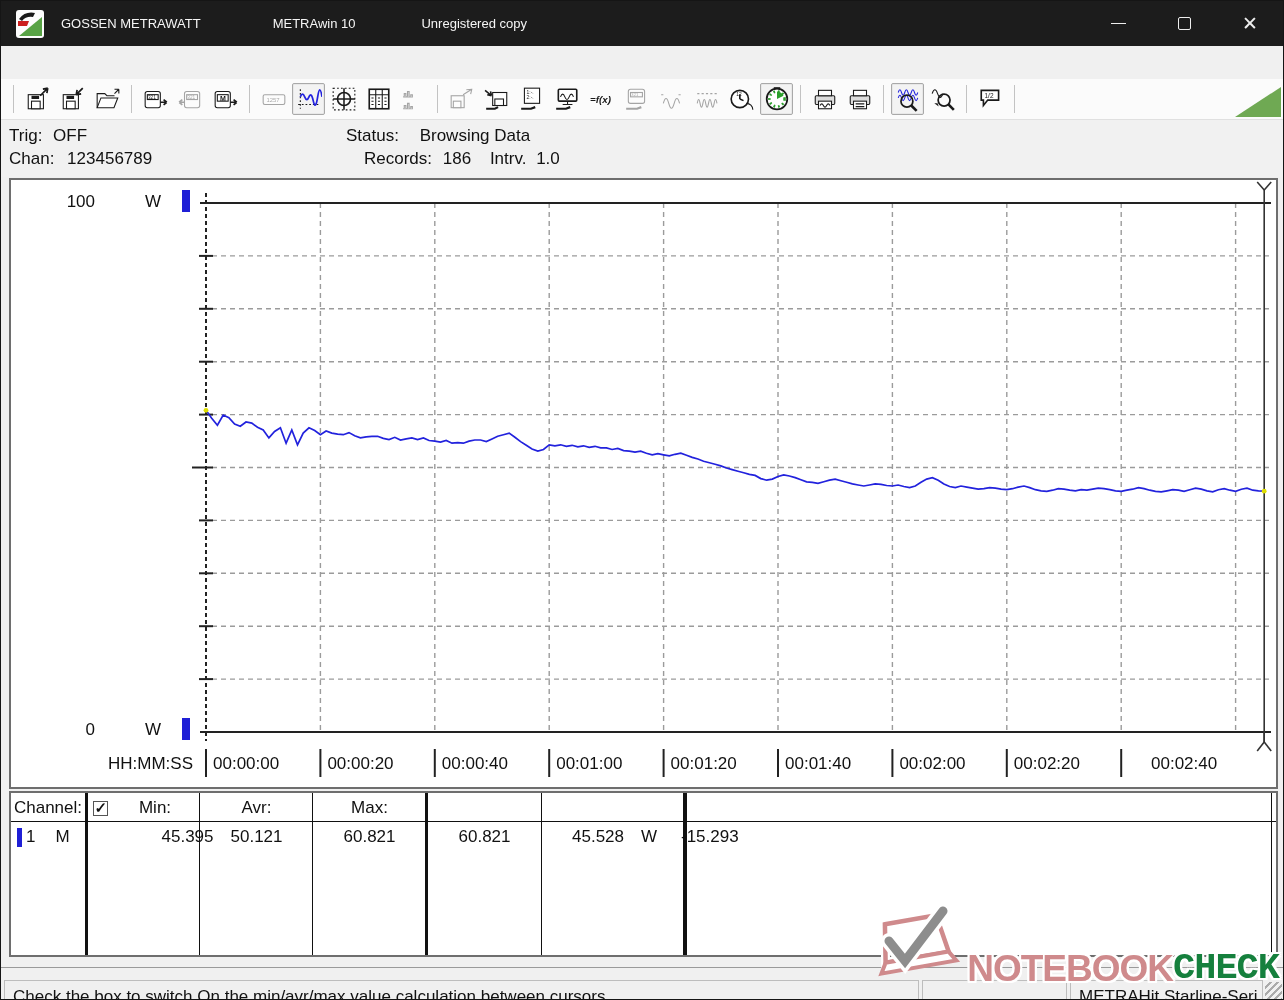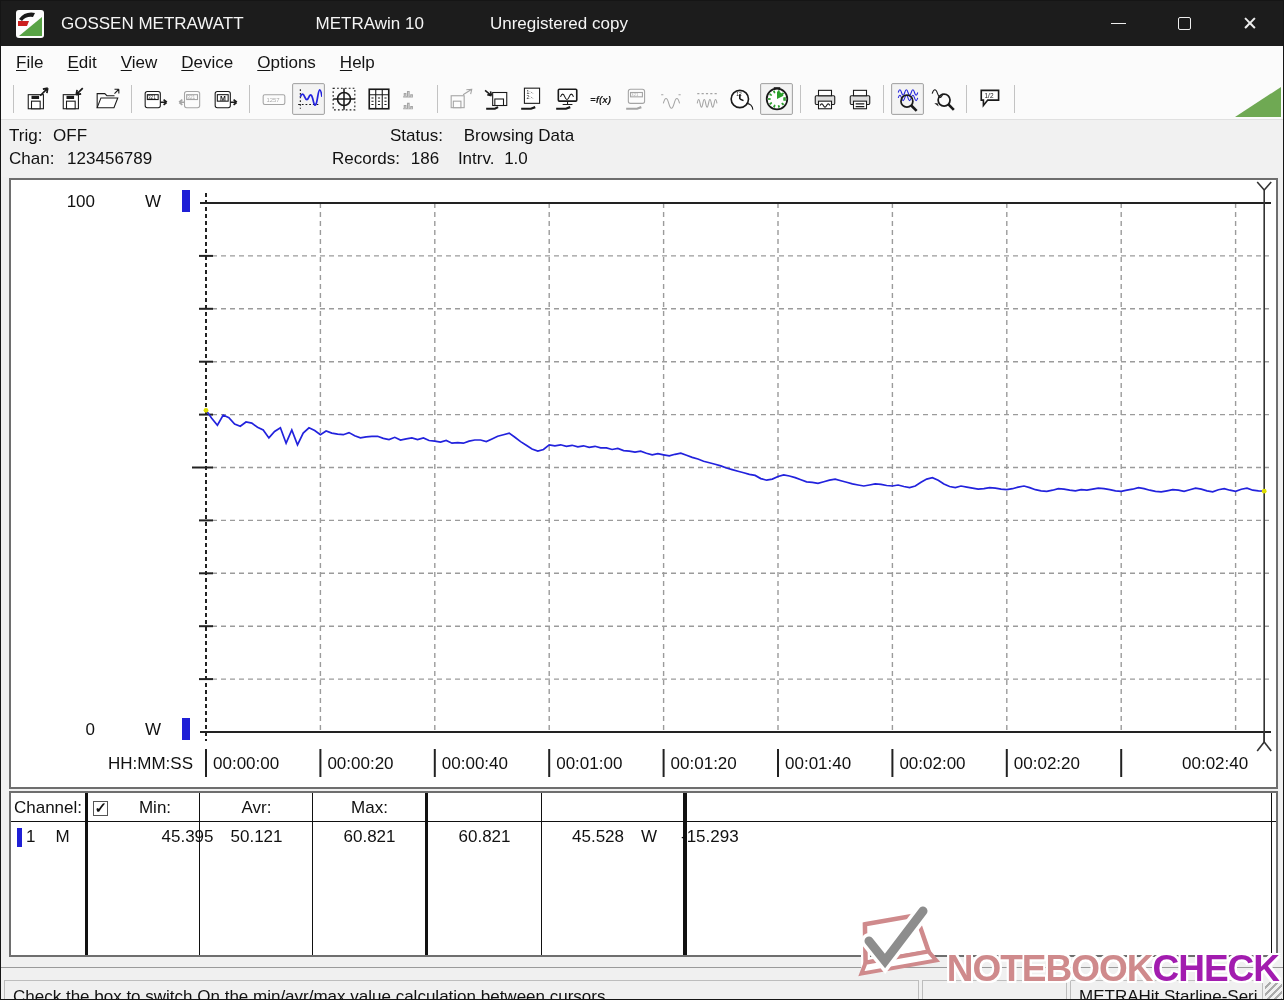--- a/index.html
+++ b/index.html
@@ -6,21 +6,21 @@
   html,body { background:#000; }
   .window {
     position:relative; width:1284px; height:1000px; overflow:hidden;
     background:#f0f0f0; font-family:"Liberation Sans", sans-serif; color:#111;
     border:1px solid #151515;
   }
   
   .titlebar { position:absolute; left:0; top:0; width:100%; height:45px;
     background:#1c1c1c; display:flex; align-items:center; }
   .titlebar .app-icon { width:30px; height:30px; margin-left:14px; }
-  .title-text { color:#f5f5f5; font-size:17px; }
+  .title-text { color:#f5f5f5; font-size:13px; }
   .t1 { margin-left:16px; } .t2 { margin-left:72px; } .t3 { margin-left:66px; }
   .win-controls { position:absolute; right:0; top:0; height:45px; display:flex; }
   .win-btn { width:66px; height:45px; display:flex; align-items:center; justify-content:center; cursor:default; }
   .min-glyph { width:15px; height:0; border-top:1.4px solid #eee; }
   .max-glyph { width:13px; height:13px; border:1.4px solid #eee; border-radius:2px; }
   .close-glyph { color:#eee; font-size:19px; line-height:1; }
   
   .menubar { position:absolute; left:0; top:45px; width:100%; height:33px;
     background:#fbfbfb; display:flex; align-items:center; padding-left:3px; }
   .menu-item { font-size:17px; padding:4px 12px; color:#141414; }
@@ -64,21 +64,21 @@
   .sb-cell { position:absolute; top:12px; height:28px; border:1px solid #bdbdbd;
     display:flex; align-items:center; padding:16px 8px; white-space:nowrap; overflow:hidden; background:#f0f0f0; }
   .sb-grip { position:absolute; right:1px; bottom:1px; width:17px; height:17px;
     background:repeating-linear-gradient(135deg, transparent 0 3px, #aaa 3px 5px); }
   
   .watermark { position:absolute; right:4px; bottom:12px; display:flex; align-items:flex-end;
     z-index:40; pointer-events:none; }
   .wm-text { font-size:37px; font-weight:bold; letter-spacing:-1px; line-height:1;
     text-shadow:-2px -2px 0 #fff, 2px -2px 0 #fff, -2px 2px 0 #fff, 2px 2px 0 #fff, 0 -2px 0 #fff, 0 2px 0 #fff, -2px 0 0 #fff, 2px 0 0 #fff; }
   .wm-red { color:#cf8a8c; }
-  .wm-gray { color:#a21caf; }
+  .wm-gray { color:#15803d;font-family:Liberation Mono, monospace; }
 </style>
 </head>
 <body>
 
 <div class="window">
 
   <div class="titlebar">
     <svg class="app-icon" viewBox="0 0 30 30">
       <rect x="1" y="1" width="28" height="28" rx="3" fill="#fdfdfd"></rect>
       <path d="M4 27 L27 27 L27 8 Z" fill="#58a345"></path>
@@ -94,28 +94,20 @@
         </div>
       <div class="win-btn">
           <div class="max-glyph"></div>
         </div>
       <div class="win-btn">
           <span class="close-glyph">✕</span>
         </div>
     </div>
   </div>
 
-  <div class="menubar" id="menubar">
-      <div class="menu-item"><u>F</u>ile</div>
-      <div class="menu-item"><u>E</u>dit</div>
-      <div class="menu-item"><u>V</u>iew</div>
-      <div class="menu-item"><u>D</u>evice</div>
-      <div class="menu-item"><u>O</u>ptions</div>
-      <div class="menu-item"><u>H</u>elp</div>
-    </div>
 
   <div class="toolbar" id="toolbar">
     <div class="tb-sep"></div>
       <div class="tb-btn">
         <svg viewBox="0 0 24 24">
           <rect x="3" y="8" width="14" height="13" fill="#fff" stroke="#1a1a1a"></rect>
           <rect x="6" y="14" width="8" height="7" fill="#fff" stroke="#1a1a1a"></rect>
           <rect x="6" y="9" width="7" height="3" fill="#1a1a1a"></rect>
           <path d="M14 9 L21 2 M21 2 l-4.5 .8 M21 2 l-.8 4.5" stroke="#1a1a1a" fill="none" stroke-width="1.6"></path>
         </svg>
@@ -313,25 +305,25 @@
 
   <div class="infobar">
     <div class="info-line" style="left:8px; top:6px;">
       <span>Trig:</span>
       <span style="margin-left:6px;">OFF</span>
     </div>
     <div class="info-line" style="left:8px; top:29px;">
       <span>Chan:</span>
       <span style="margin-left:8px;">123456789</span>
     </div>
-    <div class="info-line" style="left:345px; top:6px;margin-left:44px;">
+    <div class="info-line" style="left:345px; top:6px;">
       <span>Status:</span>
       <span style="margin-left:16px;">Browsing Data</span>
     </div>
-    <div class="info-line" style="left:331px; top:29px;text-align:right;">
+    <div class="info-line" style="left:363px; top:29px;text-align:right;">
       <span>Records:</span>
       <span style="margin-left:6px;">186</span>
       <span style="margin-left:14px;">Intrv.</span>
       <span style="margin-left:5px;">1.0</span>
     </div>
   </div>
 
   <div class="chart-panel">
     <svg id="chart-svg" width="1265" height="607">
         <line x1="201" y1="499.1" x2="1258" y2="499.1" stroke="#9b9b9b" stroke-width="1.4" stroke-dasharray="5 4"></line>
@@ -393,21 +385,21 @@
     <div class="chart-abs" style="left:97px; top:574px;">HH:MM:SS</div>
     <div id="x-axis-labels">
         <span class="x-tick-label" style="left: 202px; top: 574px;">00:00:00</span>
         <span class="x-tick-label" style="left: 316.4px; top: 574px;">00:00:20</span>
         <span class="x-tick-label" style="left: 430.8px; top: 574px;">00:00:40</span>
         <span class="x-tick-label" style="left: 545.2px; top: 574px;">00:01:00</span>
         <span class="x-tick-label" style="left: 659.6px; top: 574px;">00:01:20</span>
         <span class="x-tick-label" style="left: 774px; top: 574px;">00:01:40</span>
         <span class="x-tick-label" style="left: 888.4px; top: 574px;">00:02:00</span>
         <span class="x-tick-label" style="left: 1002.8px; top: 574px;">00:02:20</span>
-        <span class="x-tick-label" style="left: 1171px; top: 574px;">00:02:40</span>
+        <span class="x-tick-label" style="left: 1140px; top: 574px;">00:02:40</span>
       </div>
   </div>
 
   <div class="table-panel">
     <div class="col-line" style="left:74px; width:3px;"></div>
     <div class="col-line" style="left:188px; width:1px;"></div>
     <div class="col-line" style="left:301px; width:1px;"></div>
     <div class="col-line" style="left:414px; width:3px;"></div>
     <div class="col-line" style="left:530px; width:1px;"></div>
     <div class="col-line" style="left:672px; width:4px;"></div>

